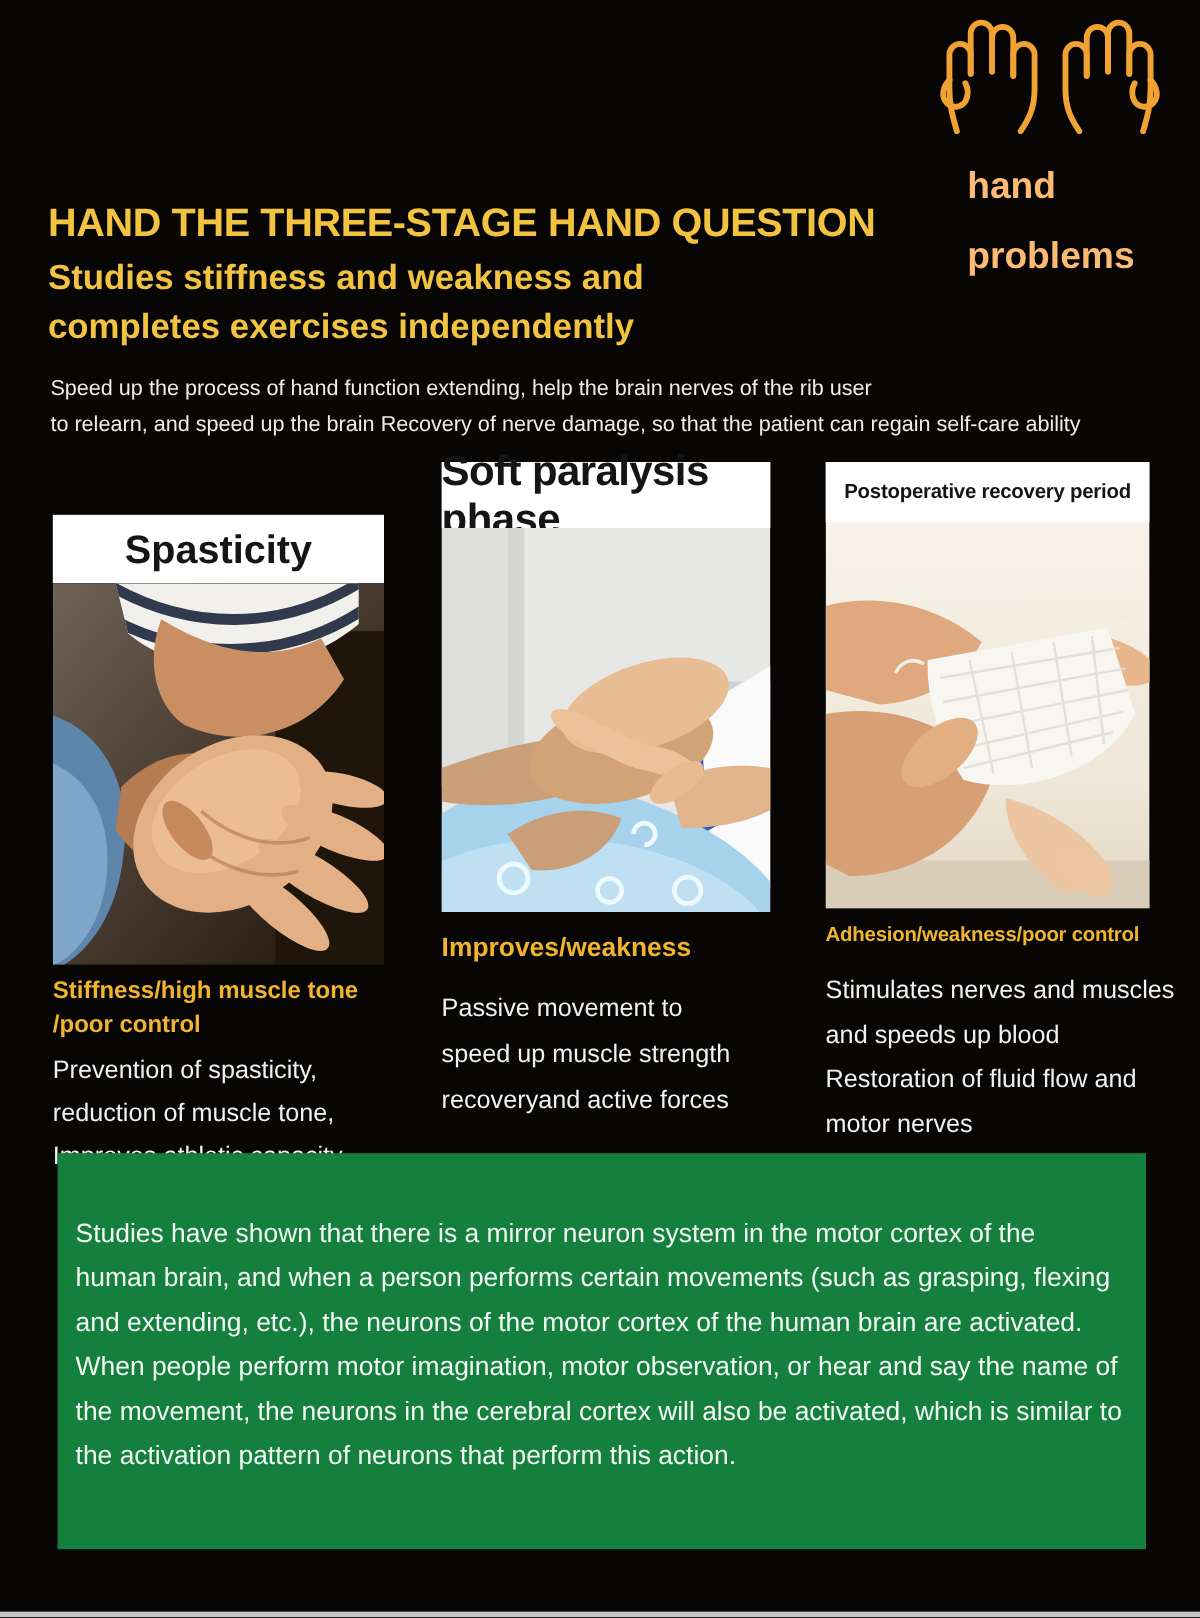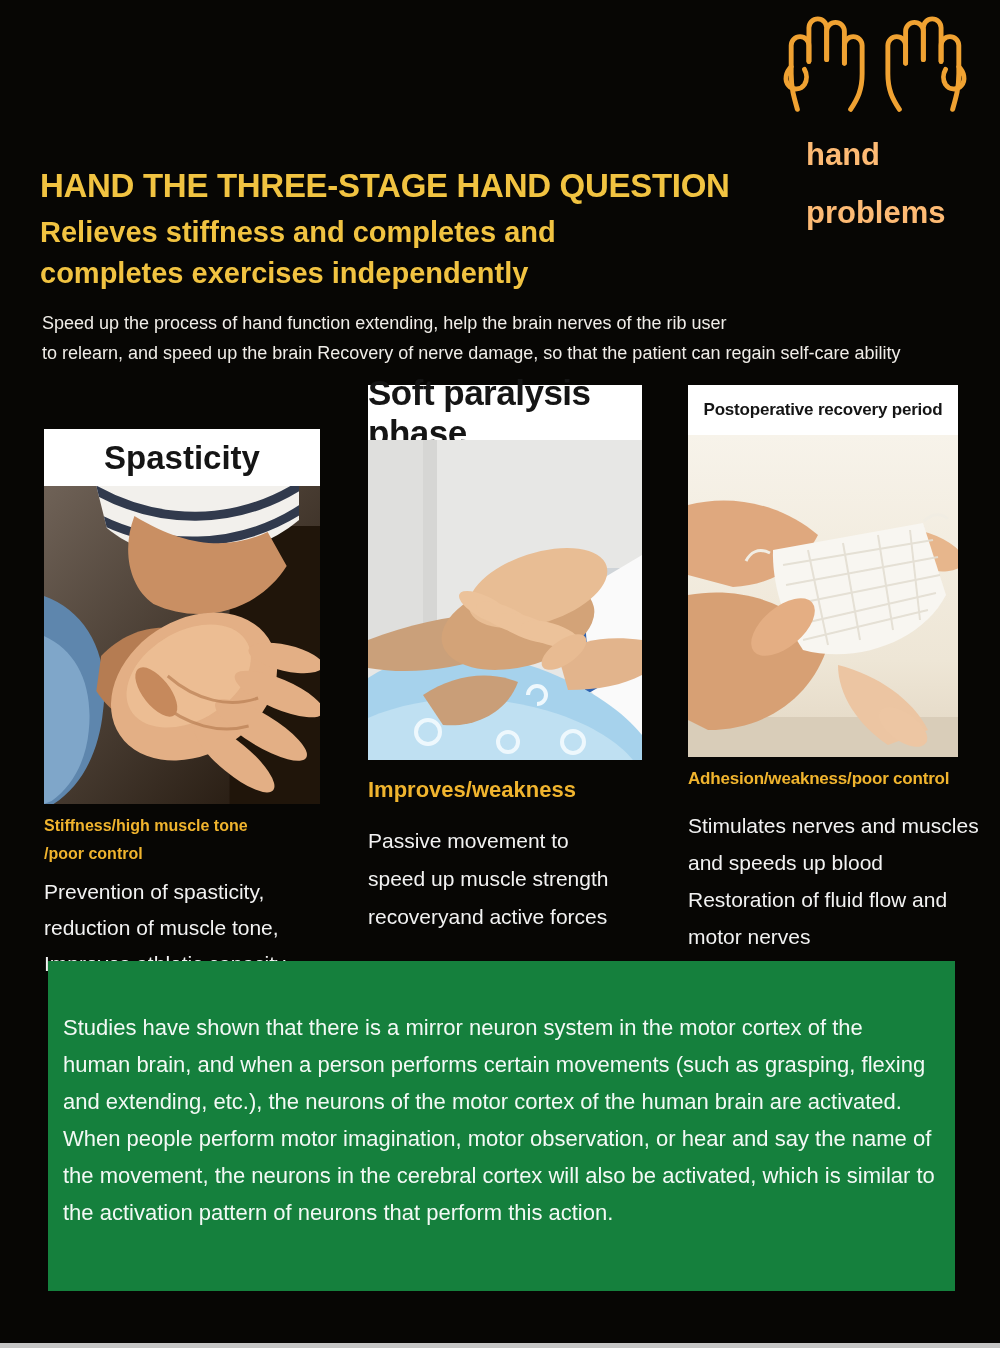--- a/index.html
+++ b/index.html
@@ -29,21 +29,21 @@
   .stage-header{background:#ffffff;color:#151515;display:flex;
     align-items:center;justify-content:center;font-weight:600;}
   .stage-1 .stage-header{height:57px;font-size:33px;margin-top:44px;}
   .stage-2 .stage-header{height:55px;font-size:35px;letter-spacing:-0.5px;}
   .stage-3 .stage-header{height:50px;font-size:17px;letter-spacing:-0.2px;}
   .stage-photo{display:block;width:100%;}
   .stage-1 .stage-photo{height:318px;}
   .stage-2 .stage-photo{height:320px;}
   .stage-3 .stage-photo{height:322px;}
   .stage-caption{color:#f0b42e;font-weight:bold;white-space:pre-line;width:320px;}
-  .stage-1 .stage-caption{margin-top:8px;font-size:16px;line-height:28px;}
+  .stage-1 .stage-caption{margin-top:8px;font-size:20px;line-height:28px;}
   .stage-2 .stage-caption{margin-top:16px;font-size:22px;line-height:28px;}
   .stage-3 .stage-caption{margin-top:10px;font-size:17px;line-height:24px;letter-spacing:-0.2px;}
   .stage-desc{color:#f2f2f2;white-space:pre-line;font-size:21px;width:320px;}
   .stage-1 .stage-desc{margin-top:6px;line-height:36px;}
   .stage-2 .stage-desc{margin-top:18px;line-height:38px;}
   .stage-3 .stage-desc{margin-top:16px;line-height:37px;}
   
   .info-box{position:absolute;left:48px;top:961px;width:907px;height:330px;
     background:#15803d;}
   .info-text{margin:0;padding:48px 20px 0 15px;color:rgba(255,255,255,0.95);
@@ -78,21 +78,21 @@
         </g>
       </svg>
     </div>
     <div class="badge-text">
       <div>hand</div>
       <div>problems</div>
     </div>
   </div>
 
   <div class="title">HAND THE THREE-STAGE HAND QUESTION</div>
-  <div class="subtitle">Relieves stiffness and completes and
+  <div class="subtitle">Studies stiffness and weakness and
 completes exercises independently</div>
   <div class="intro">Speed up the process of hand function extending, help the brain nerves of the rib user
 to relearn, and speed up the brain Recovery of nerve damage, so that the patient can regain self-care ability</div>
 
   <div class="stage stage-1">
     <div class="stage-header">Spasticity</div>
     <svg class="stage-photo" viewBox="0 0 290 318" preserveAspectRatio="none">
       <defs>
         <linearGradient id="p1bg" x1="0" y1="0" x2="1" y2="1">
           <stop offset="0" stop-color="#6f6257"></stop>

